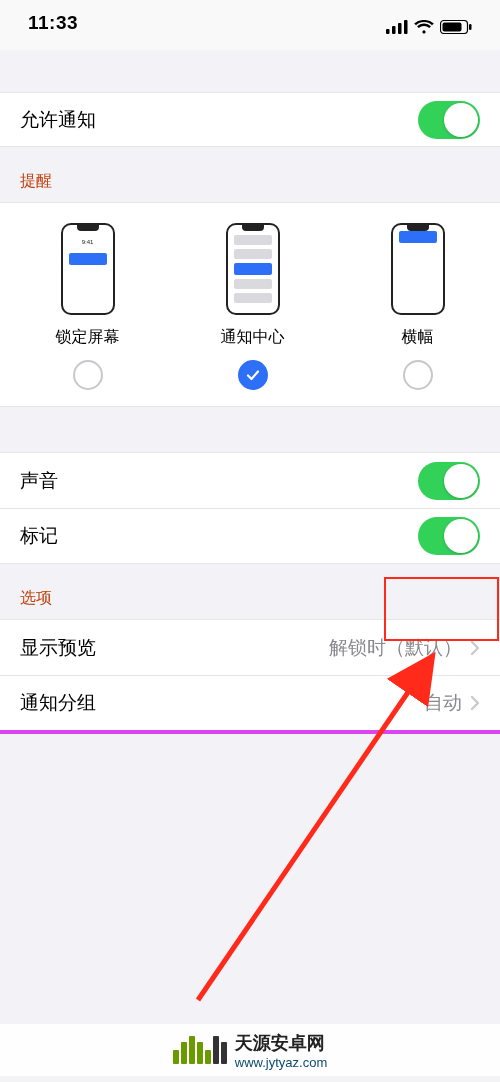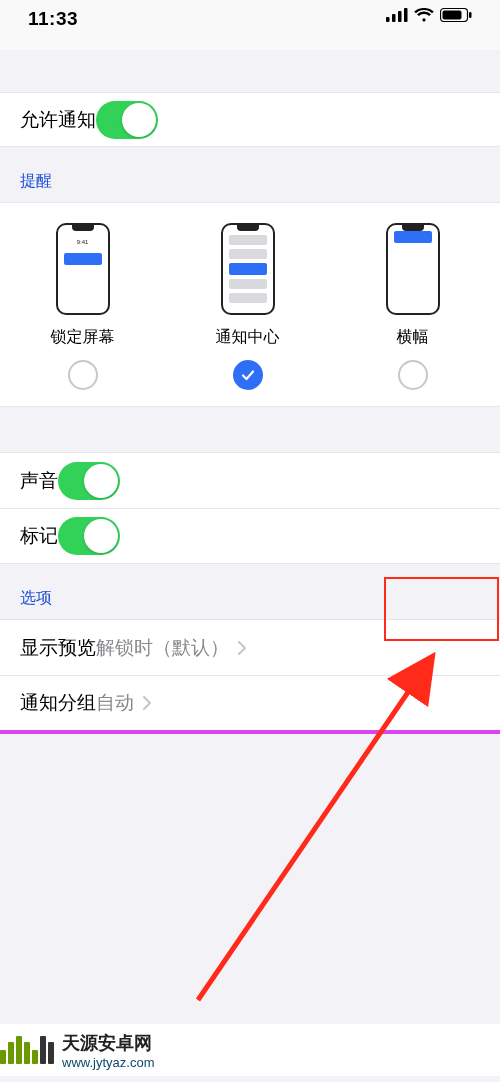--- a/index.html
+++ b/index.html
@@ -1,51 +1,51 @@
 <!DOCTYPE html>
 <html><head>
 <meta charset="utf-8">
 <style>
   * { margin: 0; padding: 0; box-sizing: border-box; }
   html, body { width: 500px; height: 1082px; font-family: -apple-system, "Helvetica Neue", Arial, sans-serif; background: #f2f2f7; color: #000; overflow: hidden; }
-  .status-bar { height: 50px; display: flex; align-items: flex-start; justify-content: space-between; padding: 8px 28px; background: #f9f9f9; }
+  .status-bar { height: 50px; display: flex; align-items: flex-end; justify-content: space-between; padding: 16px 28px; background: #f9f9f9; }
   .status-time { font-size: 19px; font-weight: 600; letter-spacing: 0.5px; }
   .status-icons { display: flex; align-items: center; gap: 6px; }
   .nav { height: 54px; background: #f9f9f9; display: flex; align-items: center; position: relative; border-bottom: 1px solid #d1d1d6; }
   .back { display: flex; align-items: center; color: #007aff; font-size: 20px; padding-left: 8px; }
   .back-chevron { margin-right: 2px; }
   .title-blur { position: absolute; left: 50%; transform: translateX(-50%); width: 80px; height: 38px; background: #eaeaea; filter: blur(2px); display:flex; align-items:center; justify-content:center; }
   .title-blur .bar { width:20px; height:14px; background:#999; border-left:10px solid #777; }
   .group-gap { height: 42px; }
-  .row { background: #fff; height: 55px; display: flex; align-items: center; padding: 0 20px; font-size: 19px; }
+  .row { background: #fff; height: 55px; display: flex; align-items: center; justify-content: space-between; padding: 0 20px; font-size: 19px; }
   .row + .row { border-top: 1px solid #e5e5ea; }
-  .section-header { font-size: 16px; color: #1d4ed8; padding: 24px 20px 10px; }
+  .section-header { font-size: 16px; color: #c2410c; padding: 24px 20px 10px; }
   .alerts-box { background: #fff; padding: 20px 0 16px; }
-  .alerts-row { display: flex; justify-content: flex-start; }
+  .alerts-row { display: flex; justify-content: flex-end; }
   .alert-opt { display: flex; flex-direction: column; align-items: center; gap: 12px; width: 33%; }
   .phone { width: 54px; height: 92px; border: 2.5px solid #222; border-radius: 10px; background: #fff; position: relative; overflow: hidden; }
   .phone .notch { position: absolute; left: 50%; top: 0; transform: translateX(-50%); width: 22px; height: 6px; background: #222; border-radius: 0 0 4px 4px; }
   .phone .lock-time { font-size: 6px; position:absolute; top:14px; width:100%; text-align:center; color:#222; }
   .phone .banner-mid  { position:absolute; left:6px; right:6px; top:28px; height:12px; background:#2d6ff6; border-radius:2px; }
   .phone .line { position:absolute; left:6px; right:6px; height:10px; background:#d9d9de; border-radius:2px; }
   .phone .line.l1{ top:10px; } .phone .line.l2{ top:24px; }
   .phone .line.l3{ top:54px;} .phone .line.l4{top:68px;}
   .phone .center-banner{ position:absolute; left:6px; right:6px; top:38px; height:12px; background:#2d6ff6; border-radius:2px;}
   .phone .top-banner{ position:absolute; left:6px; right:6px; top:6px; height:12px; background:#2d6ff6; border-radius:2px; z-index:2;}
   .alert-label{ font-size:16px;}
   .radio{width:30px;height:30px;border-radius:50%;border:2px solid #c7c7cc;display:flex;align-items:center;justify-content:center;}
   .radio.checked{background:#2d6ff6;border-color:#2d6ff6;}
   .radio.checked svg{display:block;} .radio svg{display:none;}
   .toggle{width:62px;height:38px;border-radius:19px;background:#32d158;position:relative;flex-shrink:0;}
   .toggle .knob{position:absolute;top:2px;right:2px;width:34px;height:34px;border-radius:50%;background:#fff;box-shadow:0 1px 3px rgba(0,0,0,0.2);}
   .row .detail{color:#8a8a8e;font-size:19px;display:flex;align-items:center;}
   .chev-right{margin-left:8px;}
   .highlight-box{position:absolute;border:2px solid #ff2a1a;pointer-events:none;}
   .arrow-overlay{position:absolute;pointer-events:none;}
-  .watermark{position:absolute;bottom:6px;left:0;right:0;height:52px;background:rgba(255,255,255,0.92);display:flex;align-items:center;justify-content:flex-start;gap:8px;font-size:18px;color:#222;}
+  .watermark{position:absolute;bottom:6px;left:0;right:0;height:52px;background:rgba(255,255,255,0.92);display:flex;align-items:center;justify-content:center;gap:8px;font-size:18px;color:#222;}
   .watermark .logo{display:flex;gap:2px;}
   .watermark .logo span{width:6px;background:#6a9a00;border-radius:1px;}
   .wm-sub{font-size:13px;color:#0c4a6e;}
   .screen{position:relative;width:500px;height:1082px;background:#f2f2f7;overflow:hidden;}
 </style>
 </head>
 <body>
 
 <div class="screen">
 

